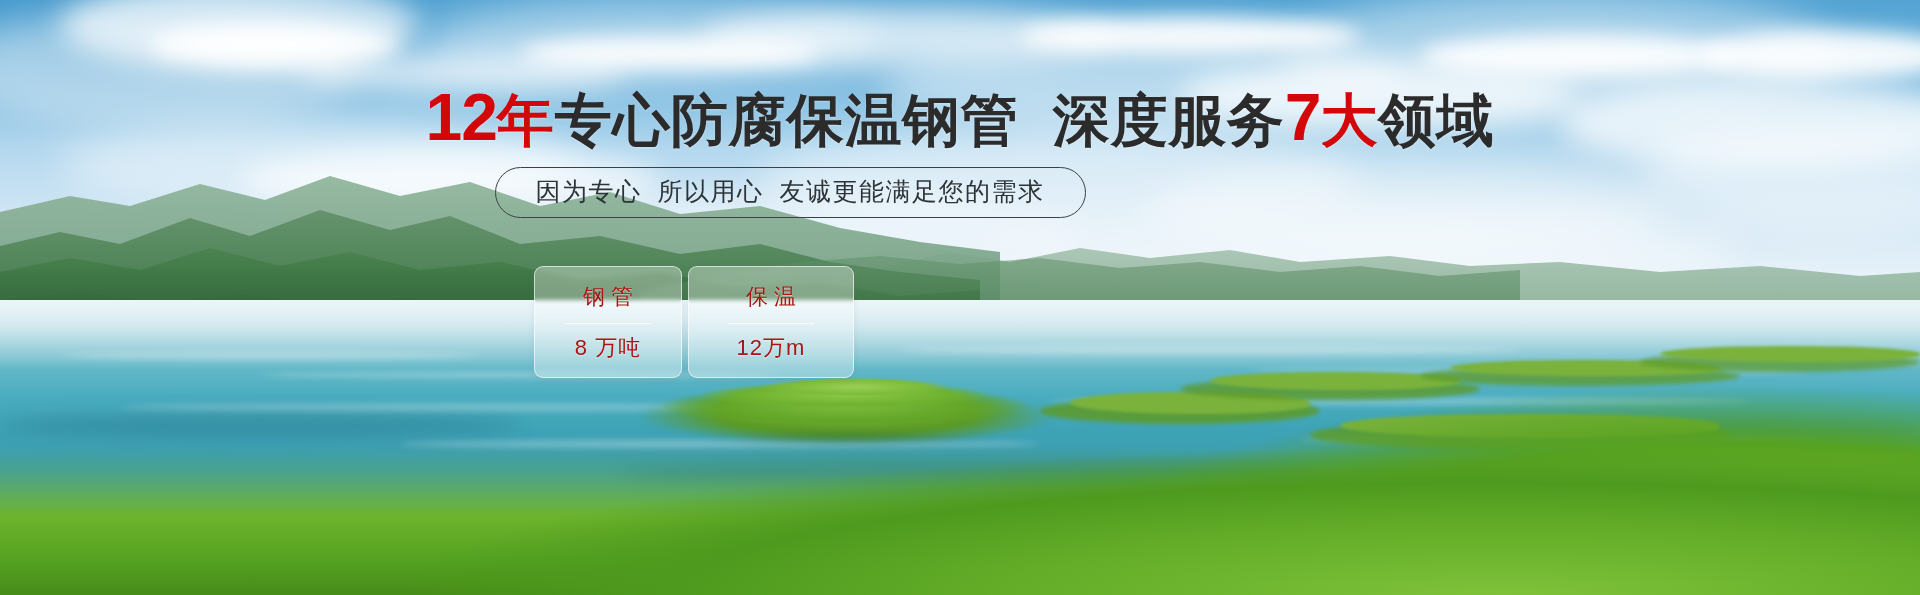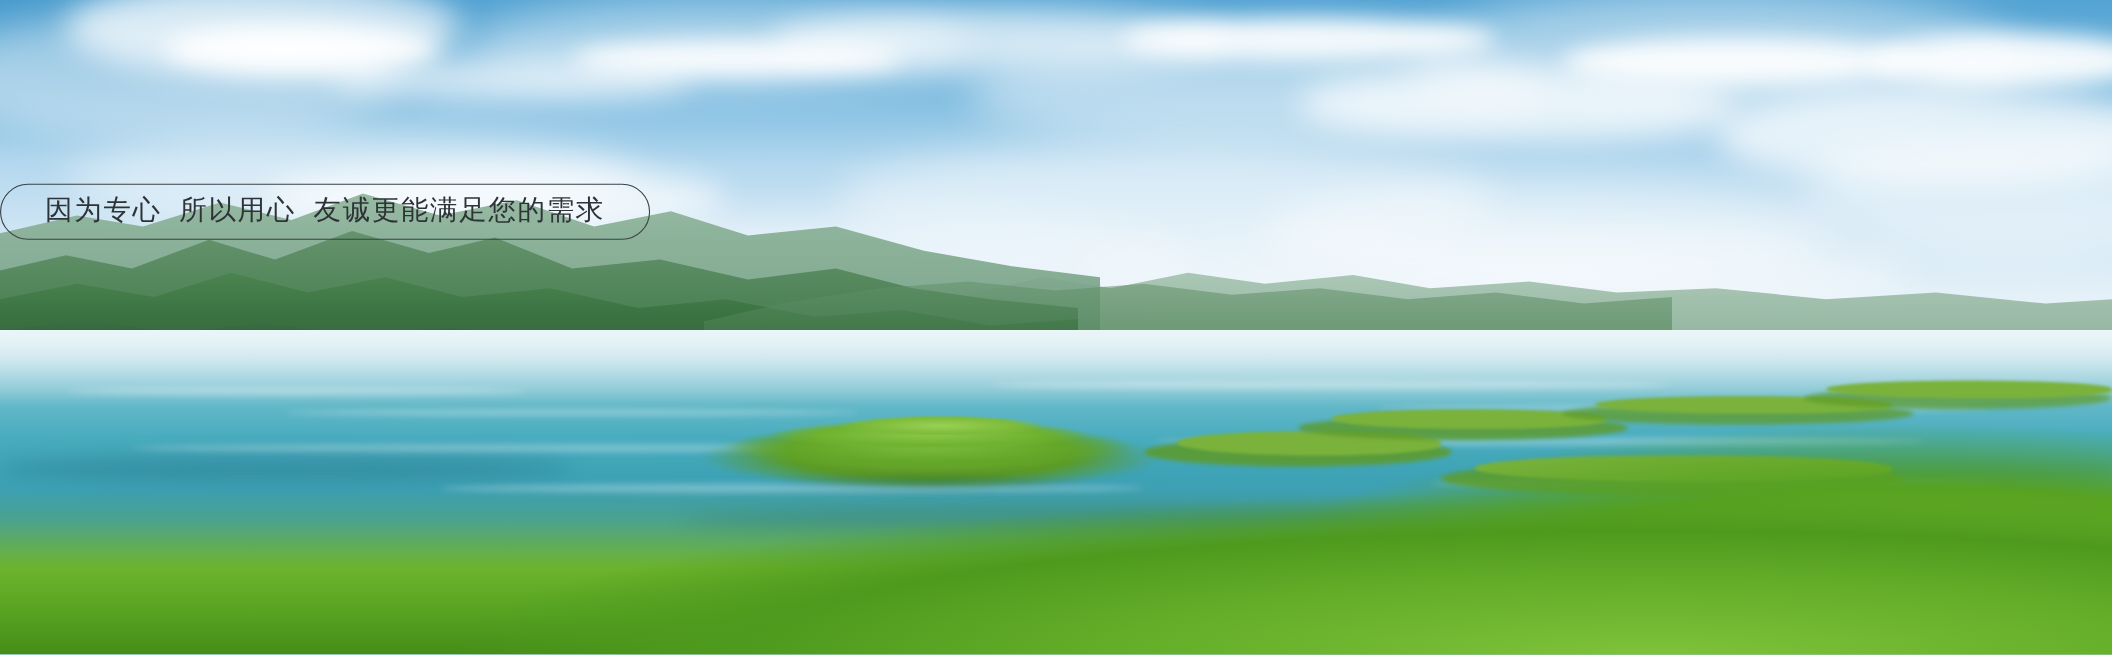--- a/index.html
+++ b/index.html
@@ -81,21 +81,21 @@
   }
   .headline .red{color:#d3060a;}
   .headline .num{
     font-size:66px;
     font-family:"Liberation Sans","DejaVu Sans",sans-serif;
     letter-spacing:-1px;
   }
   .headline .gap{display:inline-block;width:34px;}
 
   .subtitle-wrap{
-    position:absolute;left:0;top:167px;width:1580px;
+    position:absolute;left:0;top:167px;width:1580px;text-align:center;
   }
   .subtitle{
     display:inline-block;
     border:1.6px solid #3b4246;
     border-radius:26px;
     padding:9px 40px 11px 40px;
     font-size:25px;
     color:#2d3336;
     letter-spacing:1.5px;
     line-height:1.15;
@@ -265,27 +265,44 @@
     <div class="islet" style="left:760px; top:378px; width:190px; height:18px;
          background:radial-gradient(ellipse 95px 10px at 95px 9px, #9ad055 0%, #7dbc3a 70%, rgba(125,188,58,0) 100%);"></div>
     <div class="islet" style="left:646px; top:428px; width:400px; height:22px;
          background:radial-gradient(ellipse 200px 12px at 200px 10px, rgba(40,95,48,.45) 0%, rgba(40,95,48,0) 75%);
          filter:blur(4px);"></div>
   </div>
 
   <div class="grass-right"></div>
   <div class="grass-fore"></div>
 
+  <div class="headline">
+    <span class="red num">12</span><span class="red">年</span><span>专心防腐保温钢管</span><span class="gap"></span><span>深度服务</span><span class="red num">7</span><span class="red">大</span><span>领域</span>
+  </div>
 
   <div class="subtitle-wrap">
     <div class="subtitle">
       <span>因为专心</span><span class="sp"></span><span>所以用心</span><span class="sp"></span><span>友诚更能满足您的需求</span>
     </div>
   </div>
 
   <div class="cards">
 
-
-
+    <div class="card">
+      <div class="card-label">钢管</div>
+      <div class="card-sep"></div>
+      <div class="card-value">
+        <span>8</span>&nbsp;<span>万吨</span>
+      </div>
+    </div>
+
+
+    <div class="card">
+      <div class="card-label">保温</div>
+      <div class="card-sep"></div>
+      <div class="card-value">
+        <span>12</span><span>万m</span>
+      </div>
+    </div>
 
   </div>
 
 </div>
 
 </body></html>

